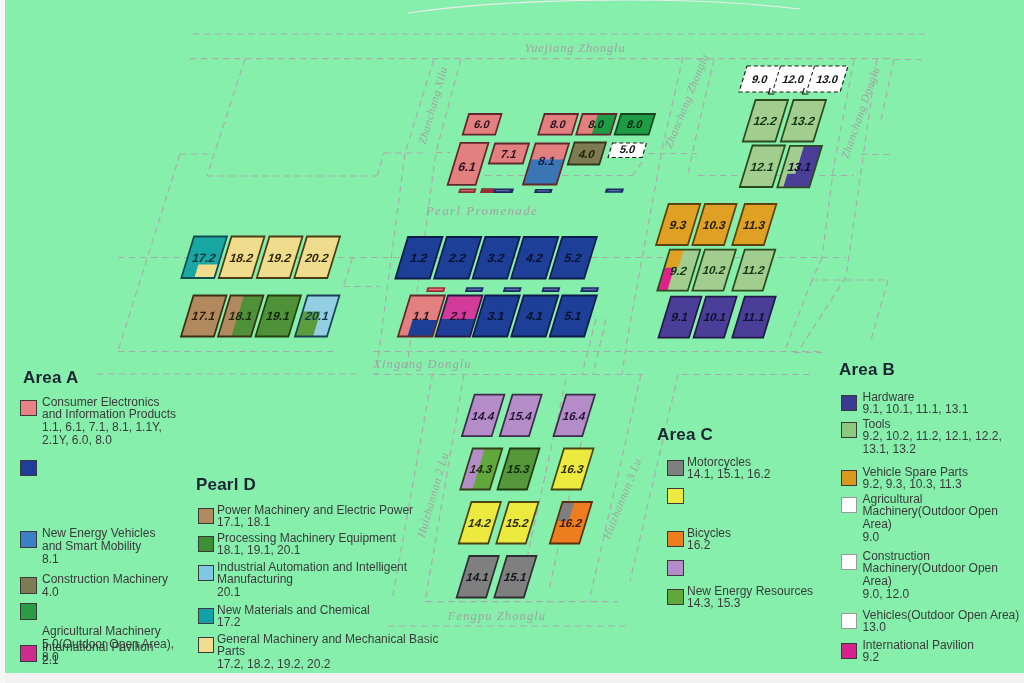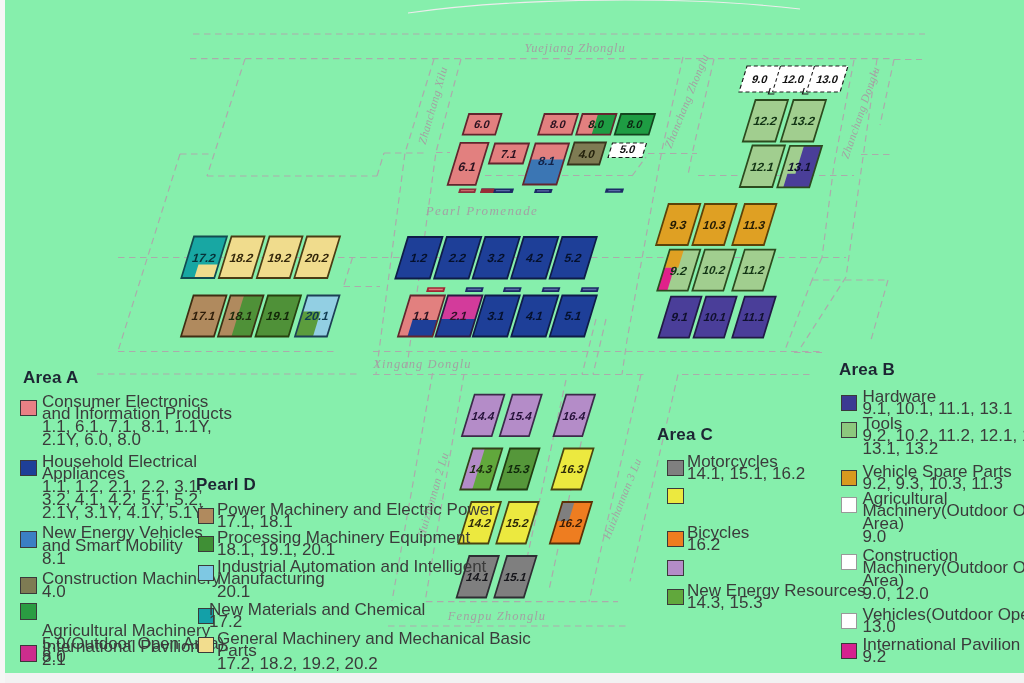--- a/index.html
+++ b/index.html
@@ -1,19 +1,19 @@
 <!DOCTYPE html>
 <html><head><meta charset="utf-8">
 <style>
 html,body{margin:0;padding:0;background:#fff}
 #c{position:relative;width:1024px;height:683px;overflow:hidden;background:#86efac;font-family:"Liberation Sans",sans-serif}
 #c svg{position:absolute;left:0;top:0}
 .hd{position:absolute;font-size:17px;font-weight:bold;color:#1d2533;letter-spacing:0.2px}
 .sw{position:absolute;width:16.5px;height:16.5px;border:1.6px solid #3a3a3a;box-sizing:border-box}
-.lt{position:absolute;font-size:17px;line-height:12.8px;color:#3b3b3b;white-space:nowrap}
+.lt{position:absolute;font-size:12px;line-height:12.8px;color:#3b3b3b;white-space:nowrap}
 .edge{position:absolute;background:#f2f2f2}
 </style></head>
 <body>
 <div id="c">
 <svg width="1024" height="683" viewBox="0 0 1024 683" font-family="Liberation Sans,sans-serif">
       <path d="M408,13 C520,-3 690,-4 800,9" fill="none" stroke="#ececec" stroke-width="1.1"></path>
       <path d="M193,34 H925" fill="none" stroke="#ababab" stroke-width="1.2" stroke-dasharray="6.5,4.5"></path>
       <path d="M190,58.6 H893" fill="none" stroke="#ababab" stroke-width="1.2" stroke-dasharray="6.5,4.5"></path>
       <path d="M245,59 L207,176" fill="none" stroke="#ababab" stroke-width="1.2" stroke-dasharray="6.5,4.5"></path>
       <path d="M207,176 H377" fill="none" stroke="#ababab" stroke-width="1.2" stroke-dasharray="6.5,4.5"></path>
@@ -378,38 +378,37 @@
       <g transform="translate(507,556) skewX(-17)">
         <rect x="0" y="0" width="29.5" height="41.5" fill="#7f7f7f"></rect>
         <rect x="0" y="0" width="29.5" height="41.5" fill="none" stroke="#2e2e33" stroke-width="1.8"></rect>
         <text x="14.75" y="24.89" font-size="11.5" font-weight="bold" text-anchor="middle" fill="#15151a">15.1</text>
       </g>
     </svg>
 <div class="hd" style="left:23px;top:368px">Area A</div>
     <div class="sw" style="left:20px;top:399.5px;background:#e98085;border-color:#3a3a3a"></div>
     <div class="lt" style="left:42px;top:395.5px">Consumer Electronics<br>and Information Products<br>1.1, 6.1, 7.1, 8.1, 1.1Y,<br>2.1Y, 6.0, 8.0</div>
     <div class="sw" style="left:20px;top:459.5px;background:#1e3f98;border-color:#3a3a3a"></div>
-    <div class="lt" style="left:42px;top:455.5px">Household Electrical<br>Appliances<br>1.1, 1.2, 2.1, 2.2, 3.1,<br>3.2, 4.1, 4.2, 5.1, 5.2,<br>2.1Y, 3.1Y, 4.1Y, 5.1Y</div>
     <div class="sw" style="left:20px;top:531px;background:#3b7fc4;border-color:#3a3a3a"></div>
     <div class="lt" style="left:42px;top:527px">New Energy Vehicles<br>and Smart Mobility<br>8.1</div>
     <div class="sw" style="left:20px;top:577px;background:#7e7b53;border-color:#3a3a3a"></div>
     <div class="lt" style="left:42px;top:573px">Construction Machinery<br>4.0</div>
     <div class="sw" style="left:20px;top:603px;background:#2a9c42;border-color:#3a3a3a"></div>
     <div class="lt" style="left:42px;top:625px">Agricultural Machinery<br>5.0(Outdoor Open Area),<br>8.0</div>
     <div class="sw" style="left:20px;top:645px;background:#cc2d8d;border-color:#3a3a3a"></div>
     <div class="lt" style="left:42px;top:641px">International Pavilion<br>2.1</div>
     <div class="hd" style="left:196px;top:475px">Pearl D</div>
     <div class="sw" style="left:197.5px;top:507.5px;background:#b08a5e;border-color:#3a3a3a"></div>
     <div class="lt" style="left:217px;top:503.5px">Power Machinery and Electric Power<br>17.1, 18.1</div>
     <div class="sw" style="left:197.5px;top:535.5px;background:#3f8f35;border-color:#3a3a3a"></div>
     <div class="lt" style="left:217px;top:531.5px">Processing Machinery Equipment<br>18.1, 19.1, 20.1</div>
     <div class="sw" style="left:197.5px;top:564.5px;background:#7ec8e3;border-color:#3a3a3a"></div>
     <div class="lt" style="left:217px;top:560.5px">Industrial Automation and Intelligent<br>Manufacturing<br>20.1</div>
     <div class="sw" style="left:197.5px;top:607.5px;background:#13a0a8;border-color:#3a3a3a"></div>
-    <div class="lt" style="left:209px;top:603.5px">New Materials and Chemical<br>17.2</div>
+    <div class="lt" style="left:217px;top:603.5px">New Materials and Chemical<br>17.2</div>
     <div class="sw" style="left:197.5px;top:636.5px;background:#f2dd8e;border-color:#3a3a3a"></div>
     <div class="lt" style="left:217px;top:632.5px">General Machinery and Mechanical Basic<br>Parts<br>17.2, 18.2, 19.2, 20.2</div>
     <div class="hd" style="left:657px;top:425px">Area C</div>
     <div class="sw" style="left:667px;top:459.5px;background:#7f7f7f;border-color:#3a3a3a"></div>
     <div class="lt" style="left:687px;top:455.5px">Motorcycles<br>14.1, 15.1, 16.2</div>
     <div class="sw" style="left:667px;top:487.5px;background:#ece93f;border-color:#3a3a3a"></div>
     <div class="sw" style="left:667px;top:530.5px;background:#ee7d20;border-color:#3a3a3a"></div>
     <div class="lt" style="left:687px;top:526.5px">Bicycles<br>16.2</div>
     <div class="sw" style="left:667px;top:559.5px;background:#b48cc8;border-color:#3a3a3a"></div>
     <div class="sw" style="left:667px;top:588.5px;background:#61a83c;border-color:#3a3a3a"></div>

